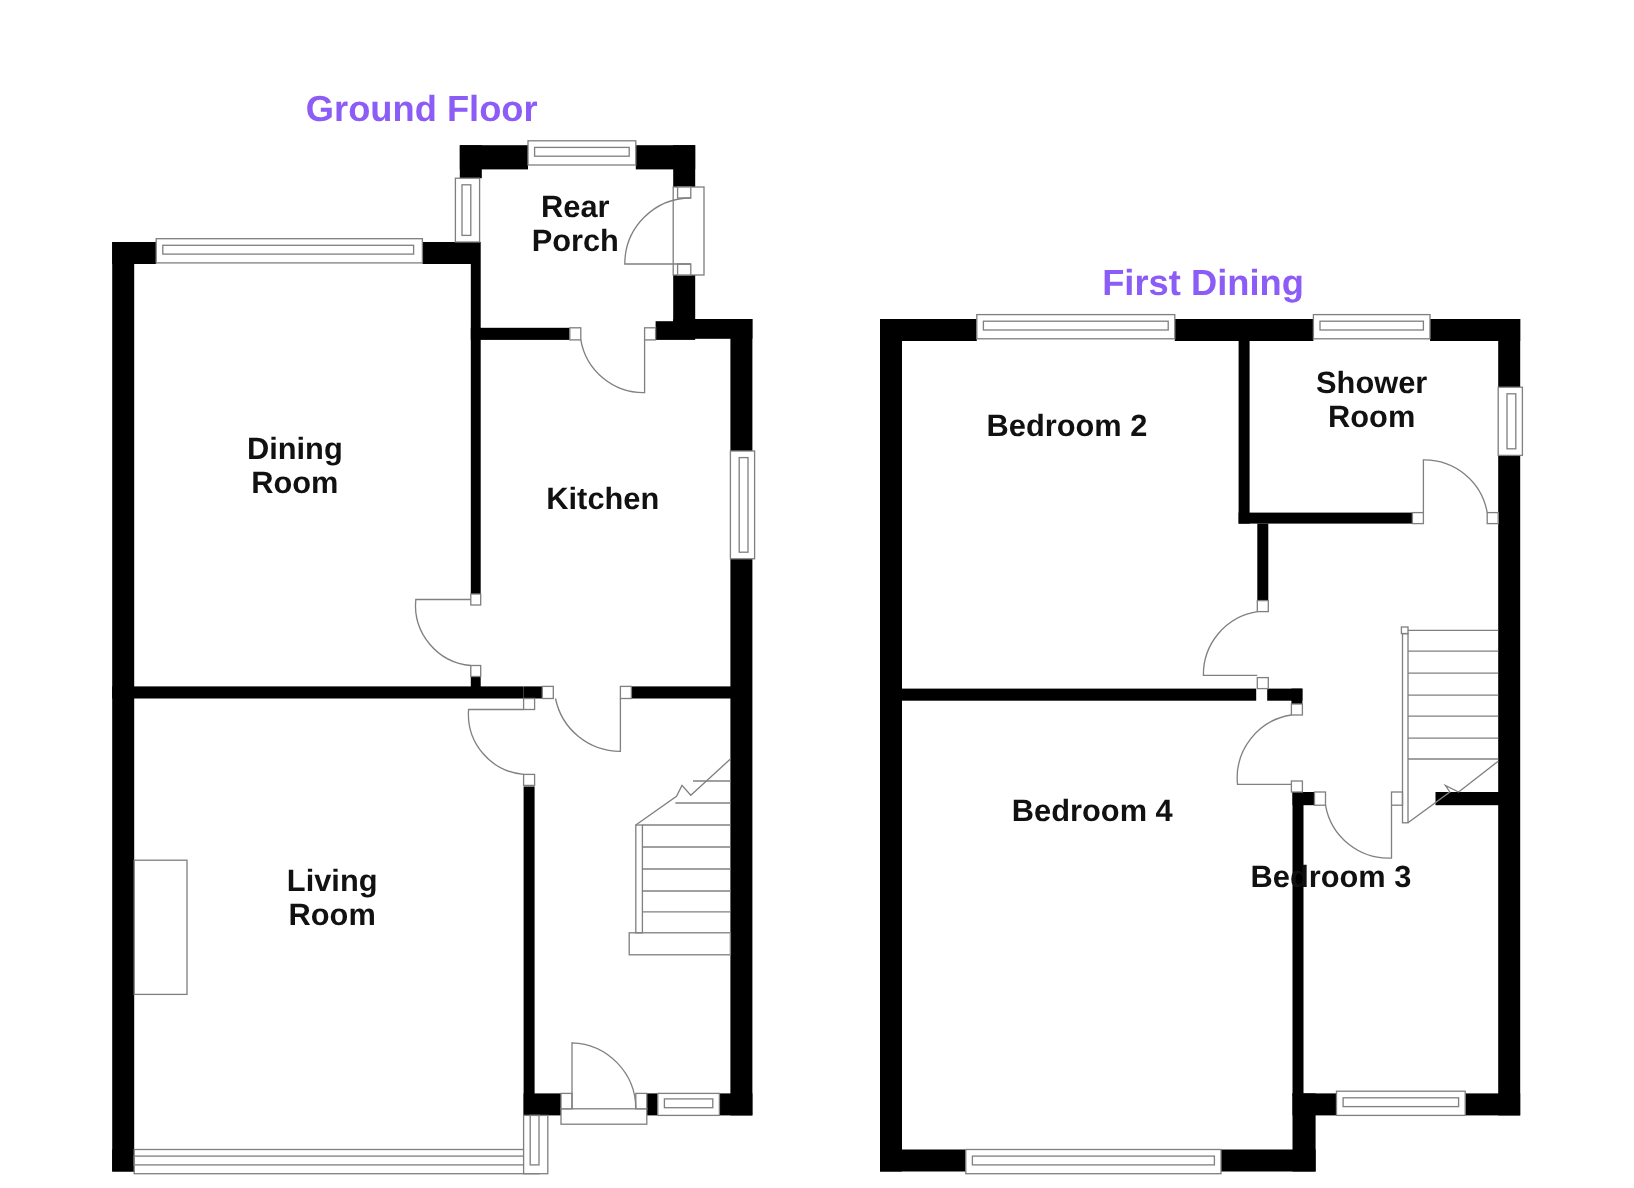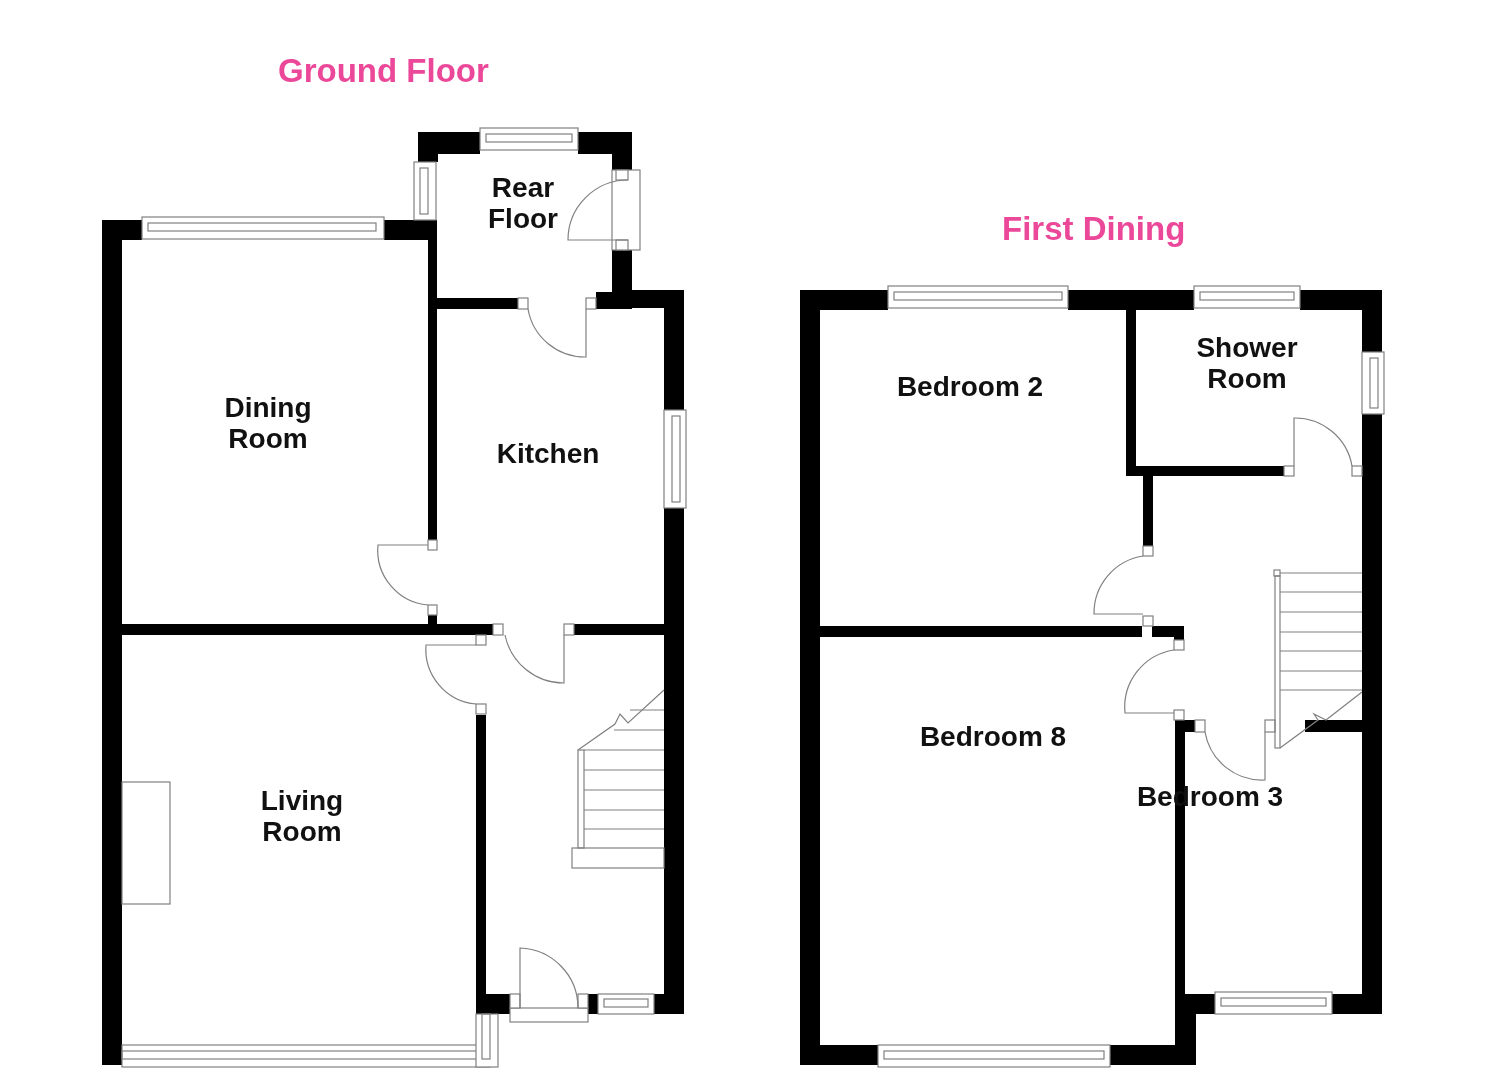--- a/index.html
+++ b/index.html
@@ -3,21 +3,21 @@
 <meta charset="utf-8">
 <style>
   html, body { margin: 0; padding: 0; background: #ffffff; }
   body { width: 1485px; height: 1080px; position: relative; overflow: hidden; font-family: "Liberation Sans", sans-serif; }
   svg.plan { position: absolute; left: 0; top: 0; width: 1485px; height: 1080px; }
   .wall { fill: #000000; }
   .win { fill: #ffffff; stroke: #808080; stroke-width: 1.2; }
   .line { fill: none; stroke: #808080; stroke-width: 1.2; }
   .jamb { fill: #ffffff; stroke: #808080; stroke-width: 1.2; }
   .label { position: absolute; font-family: "Liberation Sans", sans-serif; font-weight: bold; color: #111111; text-align: center; line-height: 31px; white-space: pre-line; }
-  .title { position: absolute; font-family: "Liberation Sans", sans-serif; font-weight: bold; color: #ec4899; font-size: 33px; }
+  .title { position: absolute; font-family: "Liberation Sans", sans-serif; font-weight: bold; color: #8b5cf6; font-size: 33px; margin-top: 28px; }
   .room-lbl { font-size: 28px; }
 </style>
 </head>
 <body>
 
 <div class="title" style="left:278px; top:52px;">Ground Floor</div>
 <div class="title" style="left:1002px; top:210px;">First Dining</div>
 
 <svg class="plan" viewBox="0 0 1485 1080" xmlns="http://www.w3.org/2000/svg">
 
@@ -210,24 +210,24 @@
       <line class="line" x1="1280" y1="632" x2="1362" y2="632"></line>
       <line class="line" x1="1280" y1="651" x2="1362" y2="651"></line>
       <line class="line" x1="1280" y1="671" x2="1362" y2="671"></line>
       <line class="line" x1="1280" y1="690" x2="1362" y2="690"></line>
       <path class="line" d="M1280 748 L1318 720 L1314 714 L1326 720 L1362 692"></path>
     </g>
   </g>
 </svg>
 
 <div class="label room-lbl" style="left:463px; top:172px; width:120px;">Rear
-Floor</div>
+Porch</div>
 <div class="label room-lbl" style="left:198px; top:392px; width:140px;">Dining
 Room</div>
 <div class="label room-lbl" style="left:478px; top:438px; width:140px;text-align:center;">Kitchen</div>
 <div class="label room-lbl" style="left:232px; top:785px; width:140px;text-align:center;">Living
 Room</div>
 
 <div class="label room-lbl" style="left:880px; top:371px; width:180px;">Bedroom 2</div>
 <div class="label room-lbl" style="left:1172px; top:332px; width:150px;">Shower
 Room</div>
-<div class="label room-lbl" style="left:903px; top:721px; width:180px;">Bedroom 8</div>
+<div class="label room-lbl" style="left:903px; top:721px; width:180px;">Bedroom 4</div>
 <div class="label room-lbl" style="left:1120px; top:781px; width:180px;">Bedroom 3</div>
 
 </body></html>

